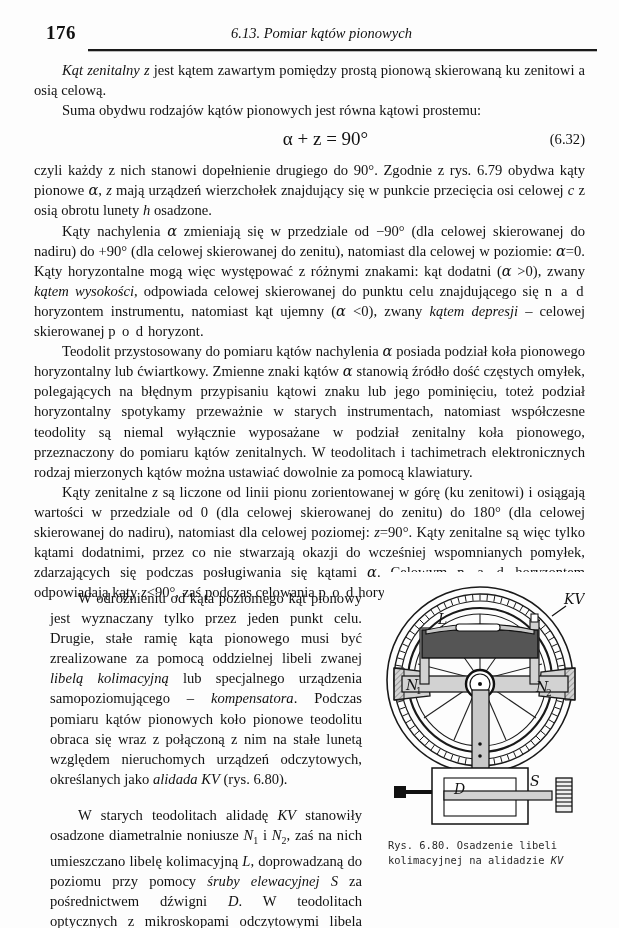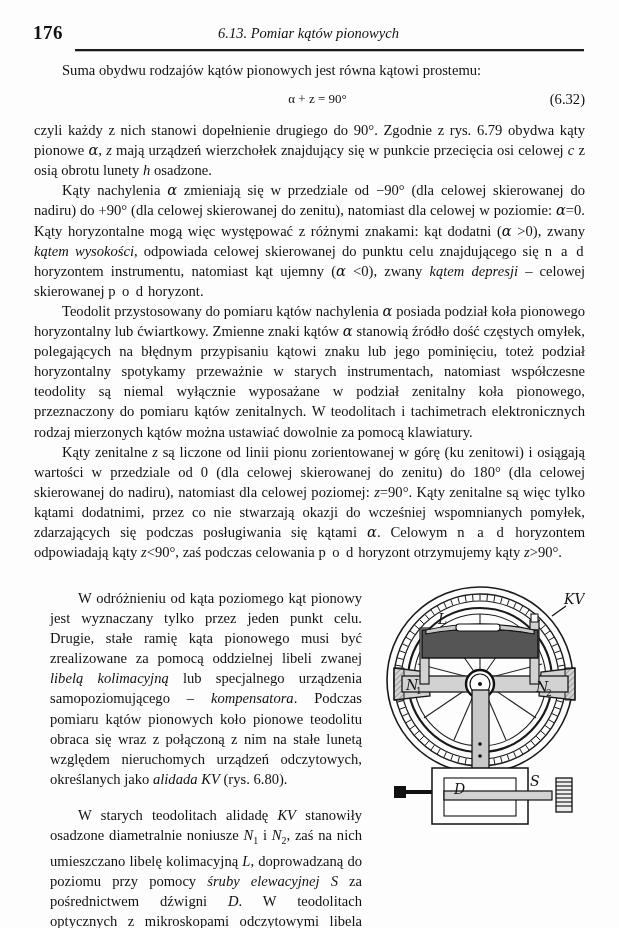--- a/index.html
+++ b/index.html
@@ -11,21 +11,21 @@
     overflow:hidden;
     position:relative;
   }
   .page{
     position:absolute;inset:0;
     padding:0;
   }
 
   
   .header{
-    position:absolute;left:33px;top:22px;width:551px;height:32px;
+    position:absolute;left:46px;top:22px;width:551px;height:32px;
   }
   .folio{
     position:absolute;left:0;top:0;
     font-family:"Liberation Serif",serif;
     font-weight:bold;font-size:19px;letter-spacing:0.5px;
   }
   .head-title{
     position:absolute;left:0;top:3px;width:551px;
     text-align:center;
     font-style:italic;font-size:14.5px;
@@ -49,22 +49,22 @@
   .sp{letter-spacing:1.4px;}
   .gk{font-family:"DejaVu Serif",serif;font-style:italic;}
   sub{font-size:0.68em;}
 
   .eq-row{
     position:relative;
     margin:9px 0 9px 0;
     height:22px;
   }
   .eq-main{
-    position:absolute;left:8px;width:100%;text-align:center;
-    font-size:13px;
+    position:absolute;left:16px;width:100%;text-align:center;
+    font-size:19px;
   }
   .eq-num{
     position:absolute;right:0;top:0;font-size:14.6px;margin-left:12px;
   }
 
   
   .fig-wrap{
     position:absolute;left:384px;top:572px;width:201px;
   }
   .fig-img{display:block;width:201px;height:258px;}
@@ -91,20 +91,21 @@
 <div class="page">
 
   <div class="header">
     <div class="folio">176</div>
     <div class="head-title">6.13. Pomiar kątów pionowych</div>
     <div class="head-rule"></div>
   </div>
 
   <div class="body-text">
 
+    <p><i>Kąt zenitalny</i> <i>z</i><span> jest kątem zawartym pomiędzy prostą pionową skierowaną ku zenitowi a osią celową.</span></p>
 
     <p>Suma obydwu rodzajów kątów pionowych jest równa kątowi prostemu:</p>
 
     <div class="eq-row">
       <div class="eq-main">α + z = 90°</div>
       <div class="eq-num">(6.32)</div>
     </div>
 
     <p class="noind"><span>czyli każdy z nich stanowi dopełnienie drugiego do 90°. Zgodnie z rys. 6.79 obydwa kąty pionowe </span><span class="gk">α</span><span>, </span><i>z</i><span>  mają urządzeń wierzchołek znajdujący się w punkcie przecięcia osi celowej </span><i>c</i><span> z osią obrotu lunety </span><i>h</i><span> osadzone.</span></p>
 
@@ -285,15 +286,19 @@
       <text x="180" y="32" font-family="DejaVu Serif, serif" font-style="italic" font-size="14" fill="#111">KV</text>
       <text x="54" y="52" font-family="DejaVu Serif, serif" font-style="italic" font-size="14" fill="#111">L</text>
       <text x="22" y="118" font-family="DejaVu Serif, serif" font-style="italic" font-size="14" fill="#111">N</text>
       <text x="32" y="122" font-family="DejaVu Serif, serif" font-size="9" fill="#111">1</text>
       <text x="152" y="120" font-family="DejaVu Serif, serif" font-style="italic" font-size="14" fill="#111">N</text>
       <text x="162" y="124" font-family="DejaVu Serif, serif" font-size="9" fill="#111">2</text>
       <text x="70" y="222" font-family="DejaVu Serif, serif" font-style="italic" font-size="14" fill="#111">D</text>
       <text x="146" y="214" font-family="DejaVu Serif, serif" font-style="italic" font-size="14" fill="#111">S</text>
     </svg>
 
+    <div class="fig-cap">
+      <div>Rys. 6.80. Osadzenie libeli</div>
+      <div><span>kolimacyjnej na alidadzie </span><span class="it">KV</span></div>
+    </div>
   </div>
 
 </div>
 
 </body></html>

